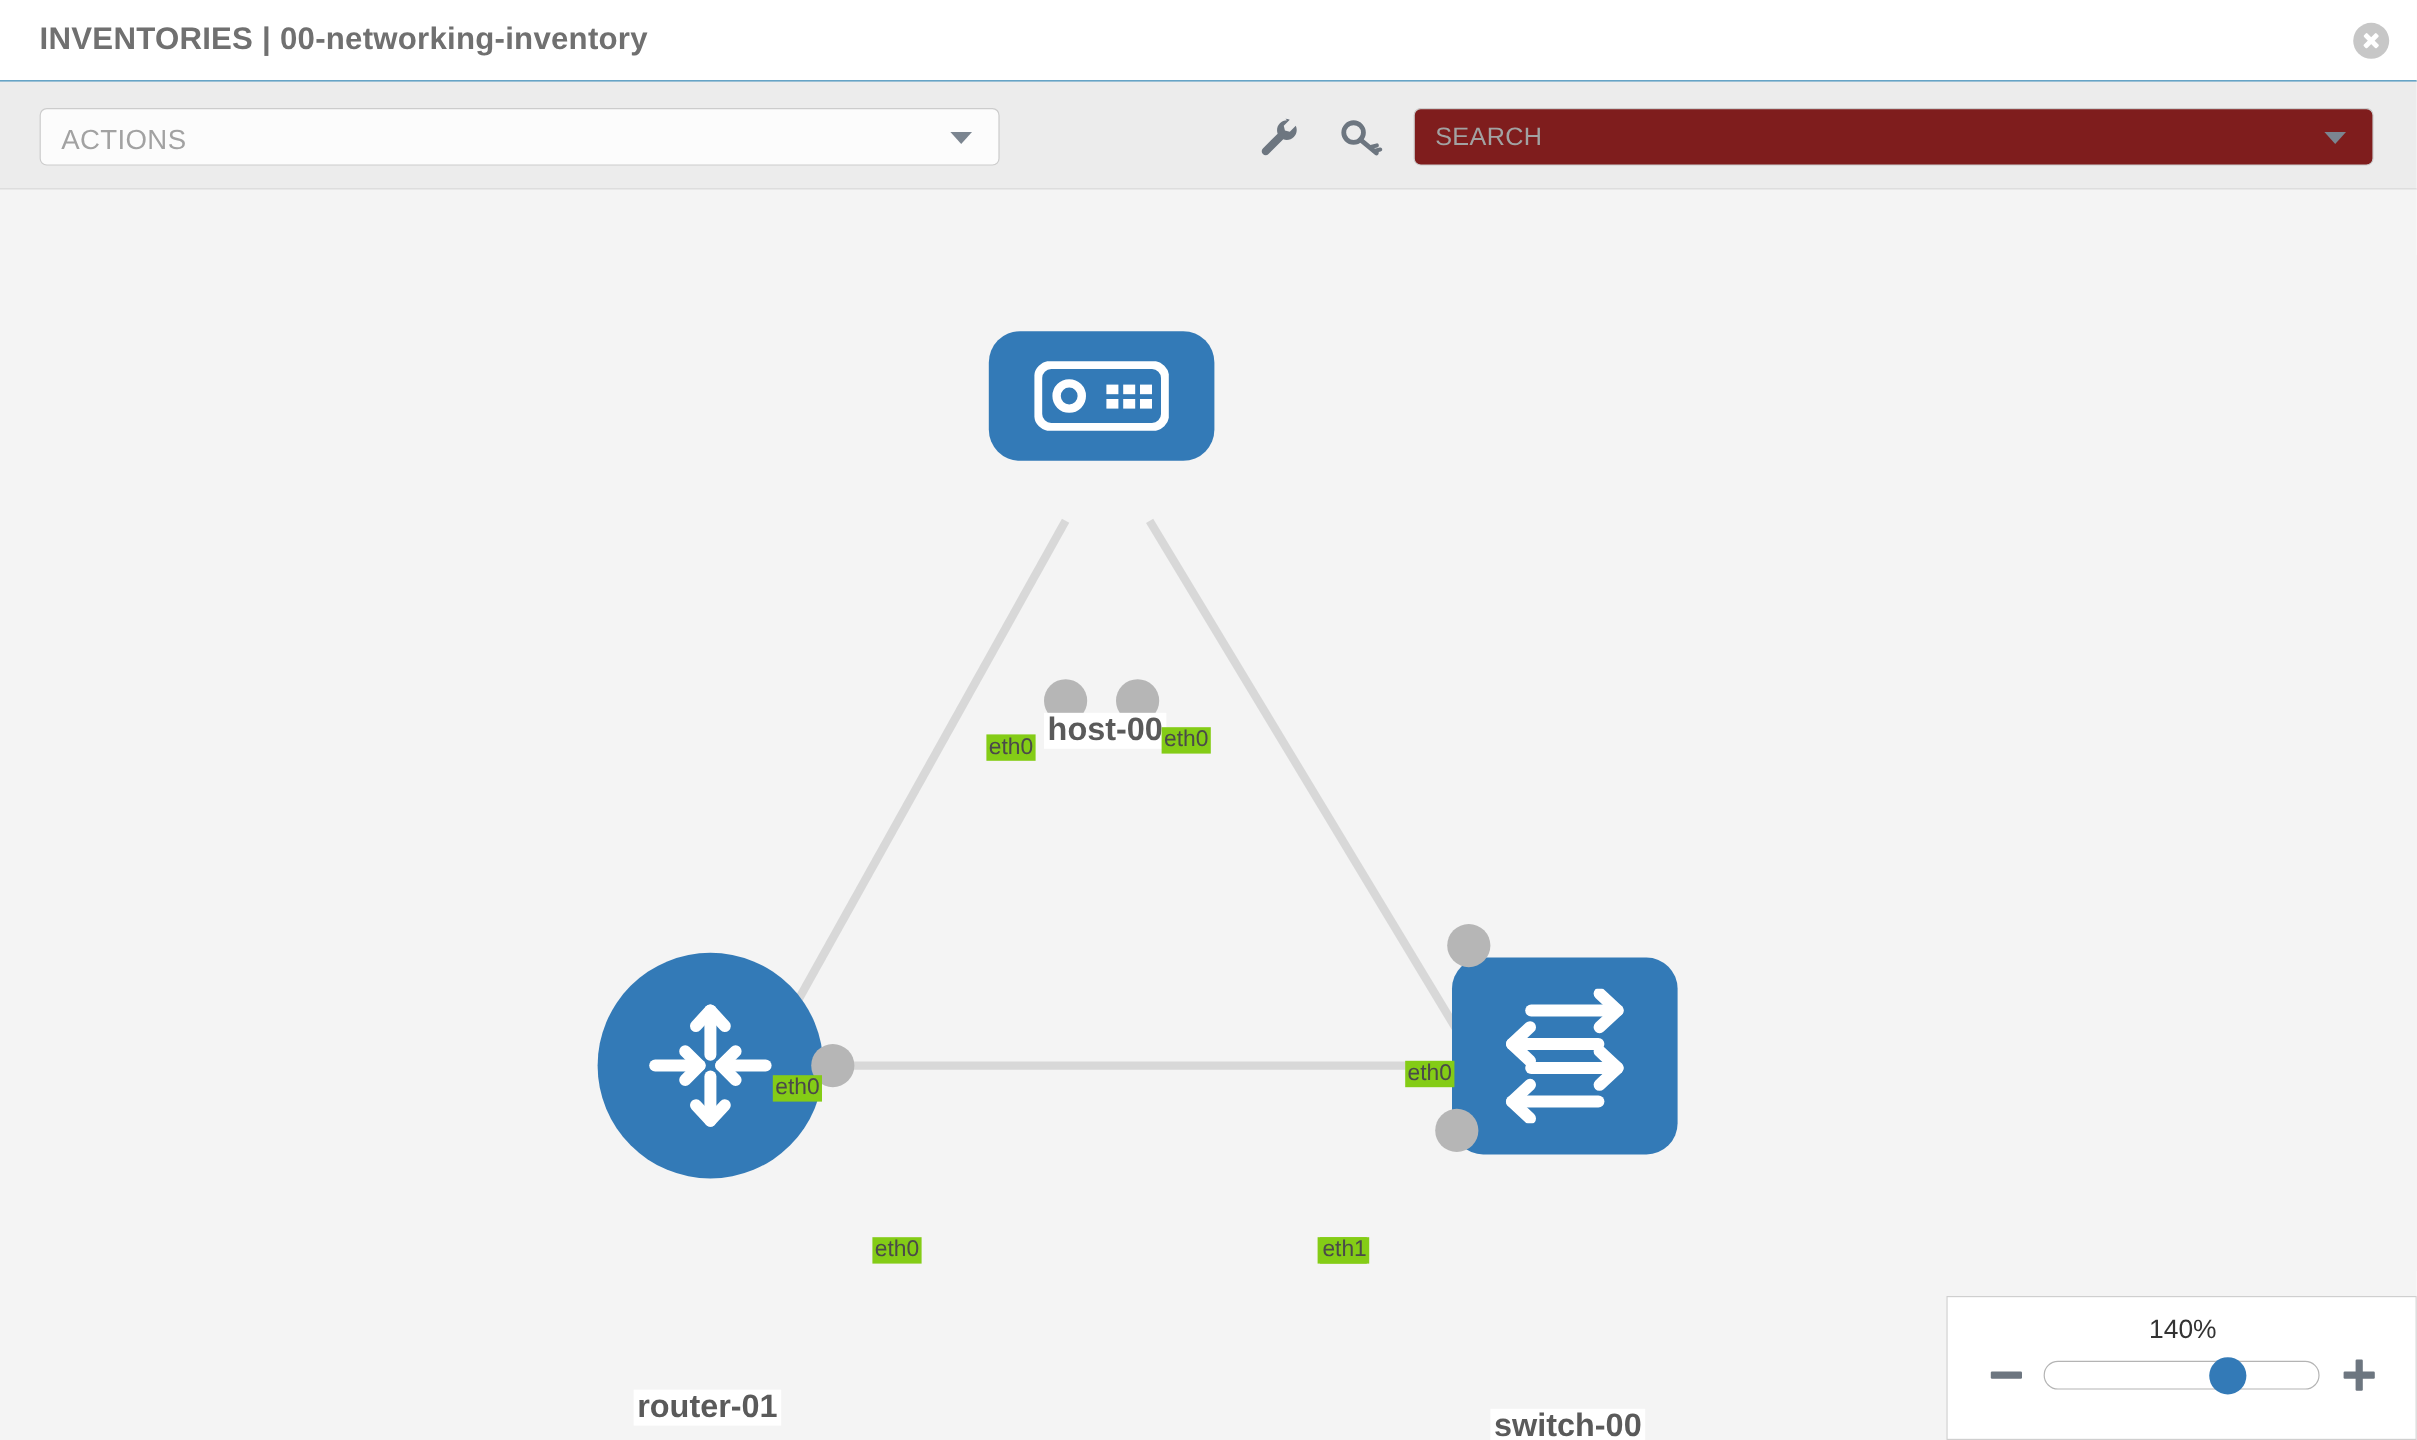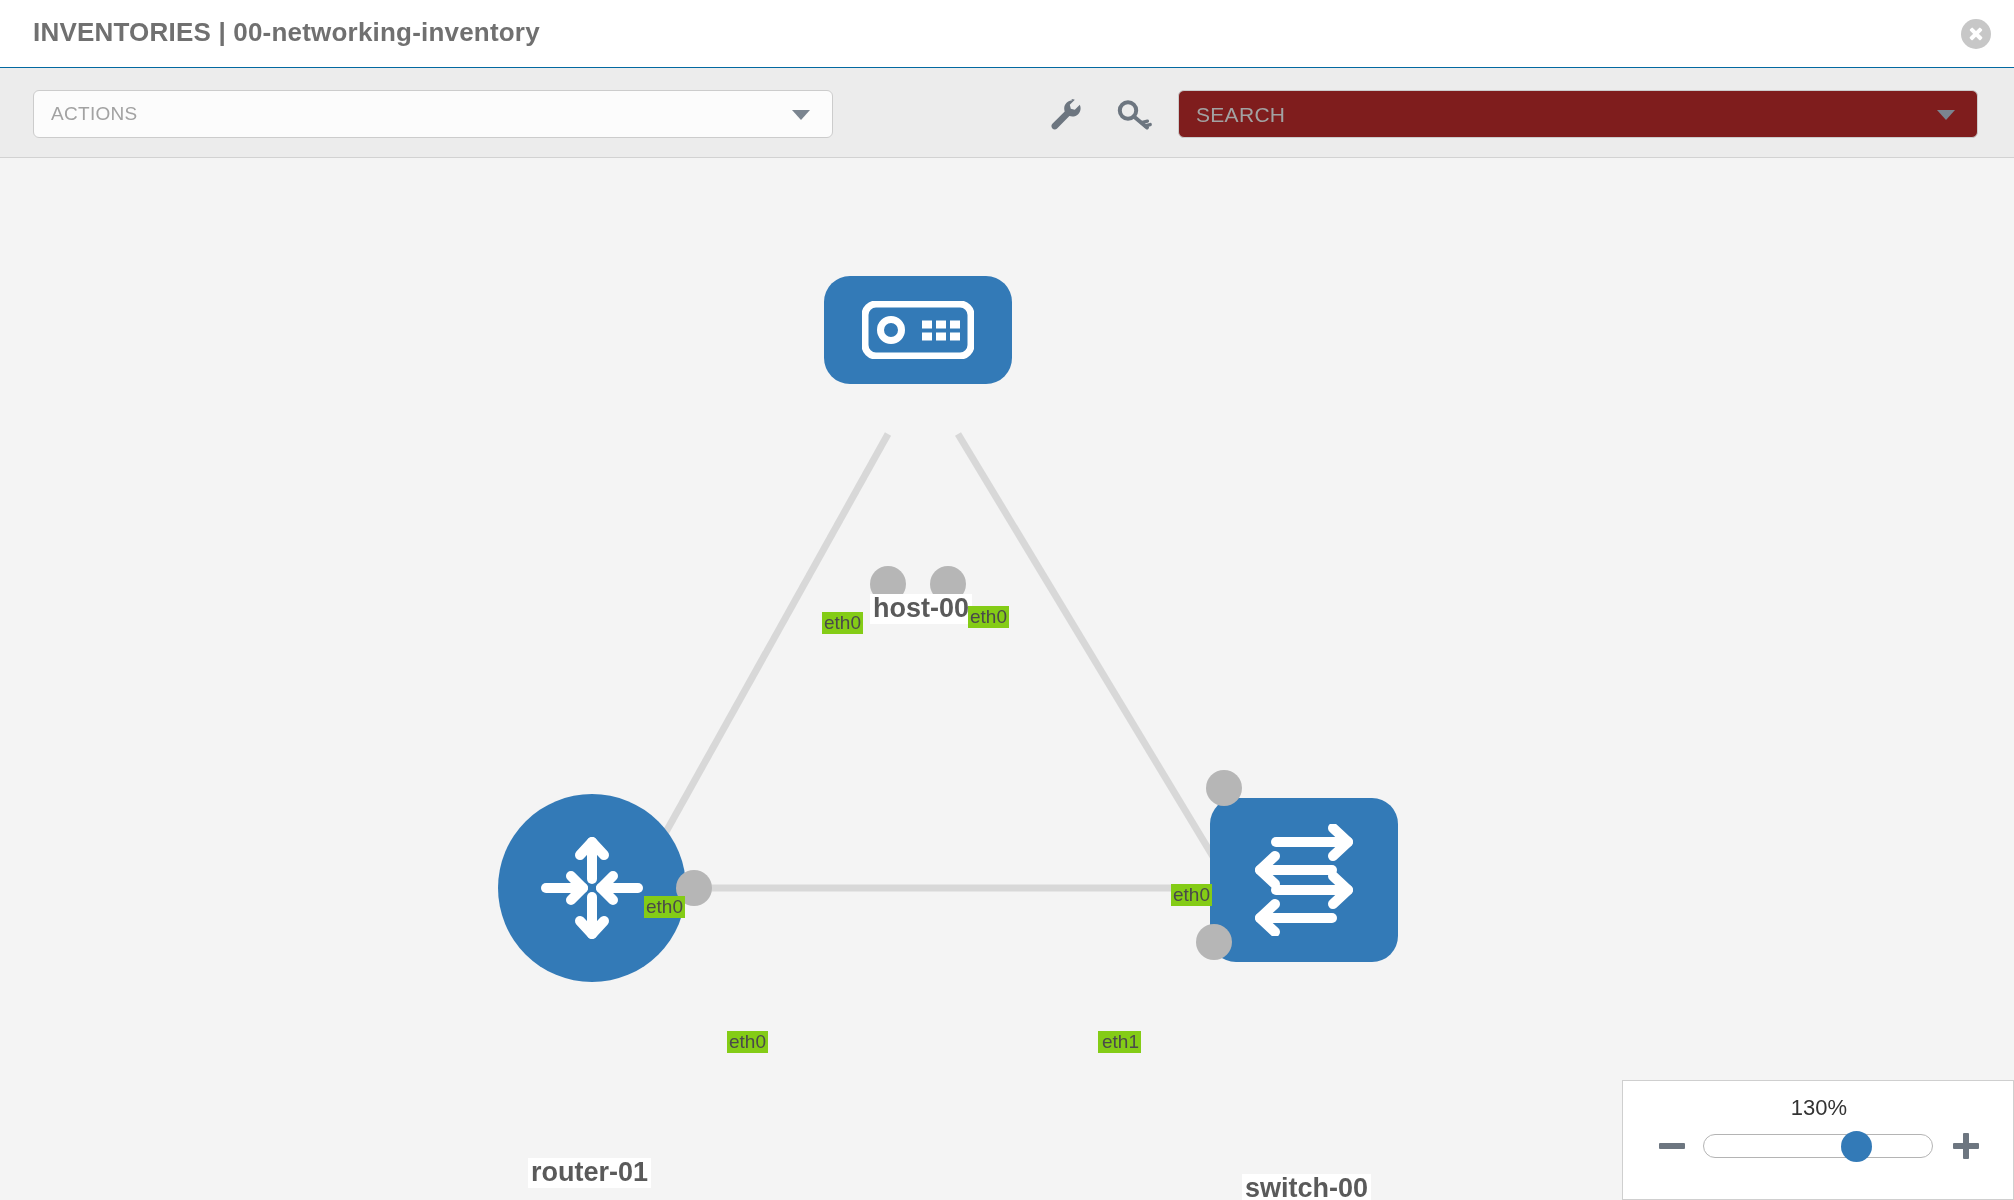--- a/index.html
+++ b/index.html
@@ -78,21 +78,21 @@
     background: #fcfcfc;
     border: 1px solid #cccccc;
     border-radius: 6px;
     box-sizing: border-box;
     cursor: pointer;
   }
   .actions-label {
     position: absolute;
     left: 17px;
     top: 12px;
-    font-size: 19px;
+    font-size: 23px;
     color: #a2a2a2;
     letter-spacing: 0.3px;
   }
   .caret {
     position: absolute;
     right: 22px;
     top: 50%;
     margin-top: -4px;
     width: 0; height: 0;
     border-left: 9px solid transparent;
@@ -376,18 +376,18 @@
   </div>
   <div class="nub" style="left:1196px; top:766px;"></div>
   <div class="nub" style="left:1206px; top:612px;"></div>
   <div class="node-label" style="left:1242px; top:1000px;margin-top:16px;">switch-00</div>
   <div class="port-label" style="left:1171px; top:726px;">eth0</div>
   <div class="port-label" style="left:1098px; top:873px;">eth0</div>
   <div class="port-label" style="left:1100px; top:873px;">eth1</div>
 </div>
 
 <div class="zoom-panel">
-  <div class="zoom-value">130%</div>
+  <div class="zoom-value">140%</div>
   <div class="zoom-minus"></div>
   <div class="zoom-track"></div>
   <div class="zoom-thumb"></div>
   <div class="zoom-plus"></div>
 </div>
 
 </body></html>

